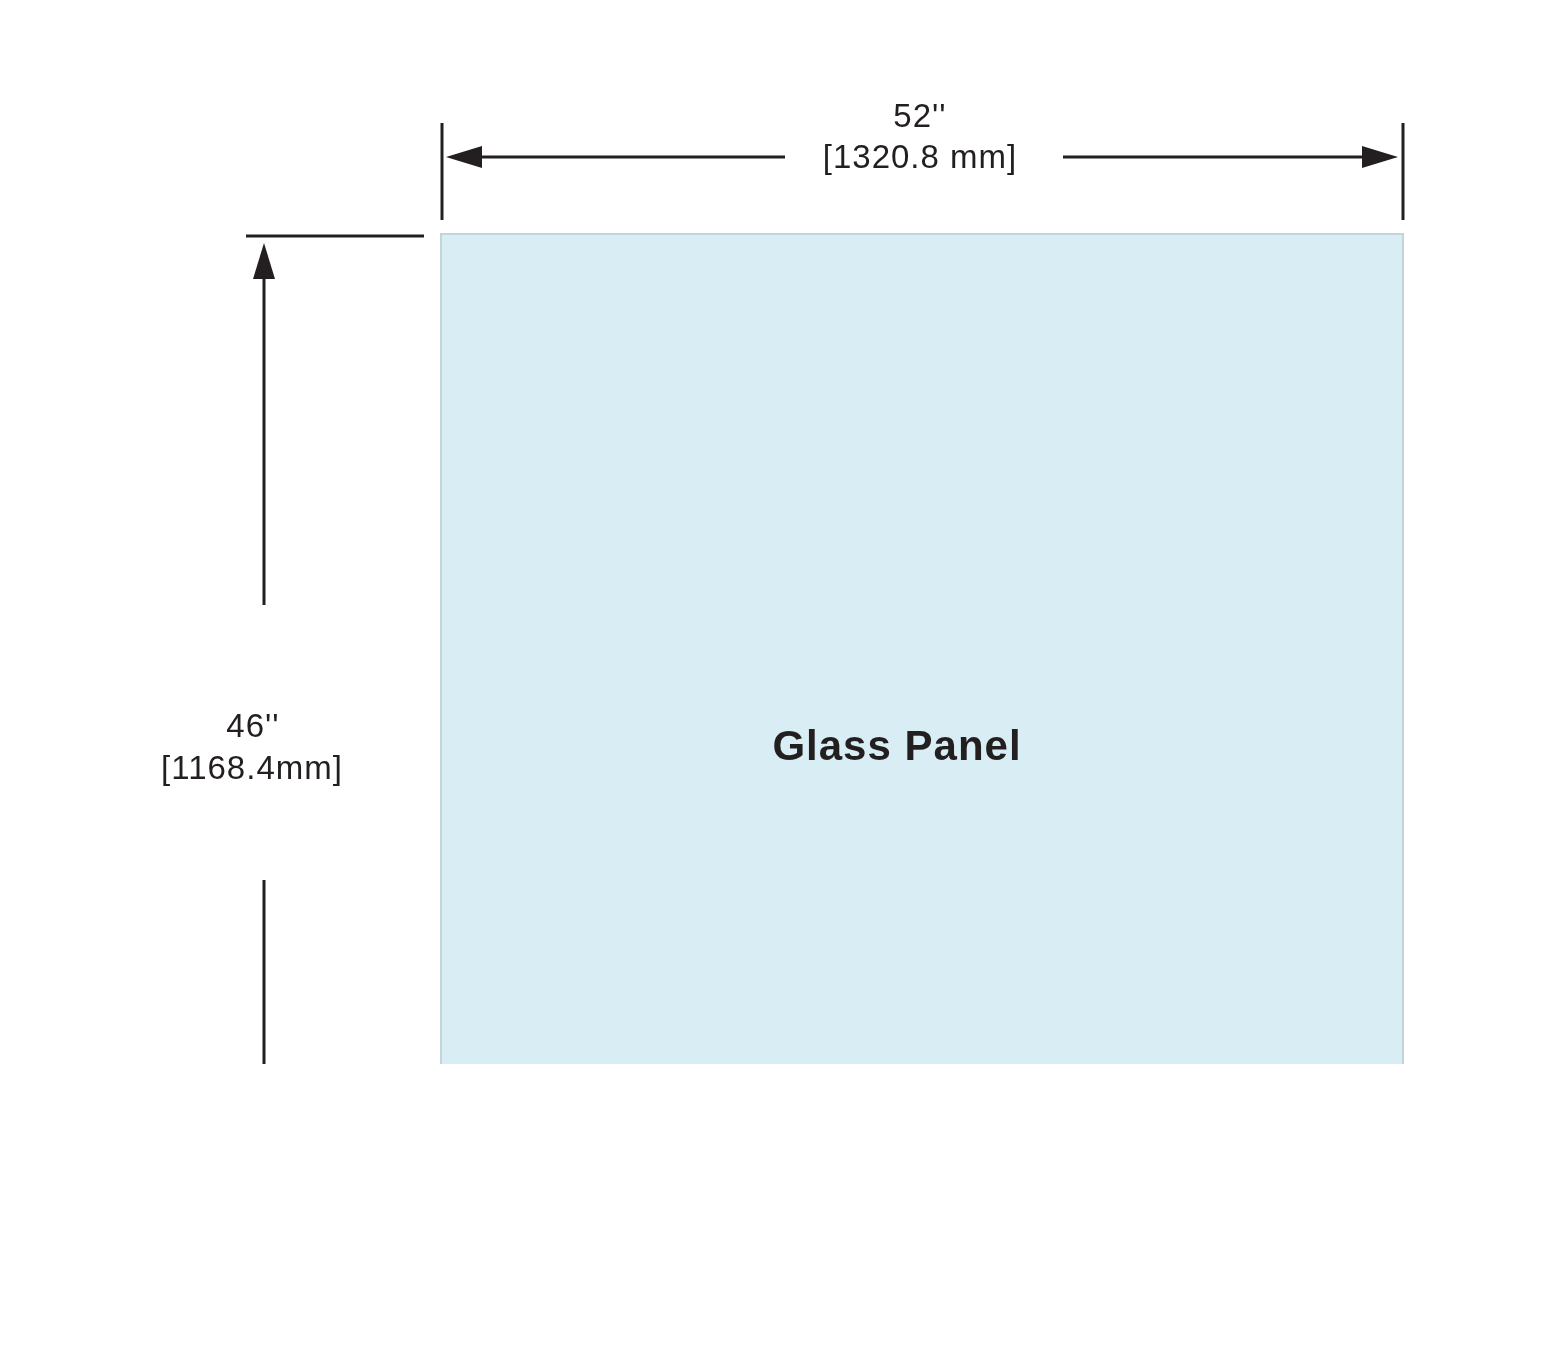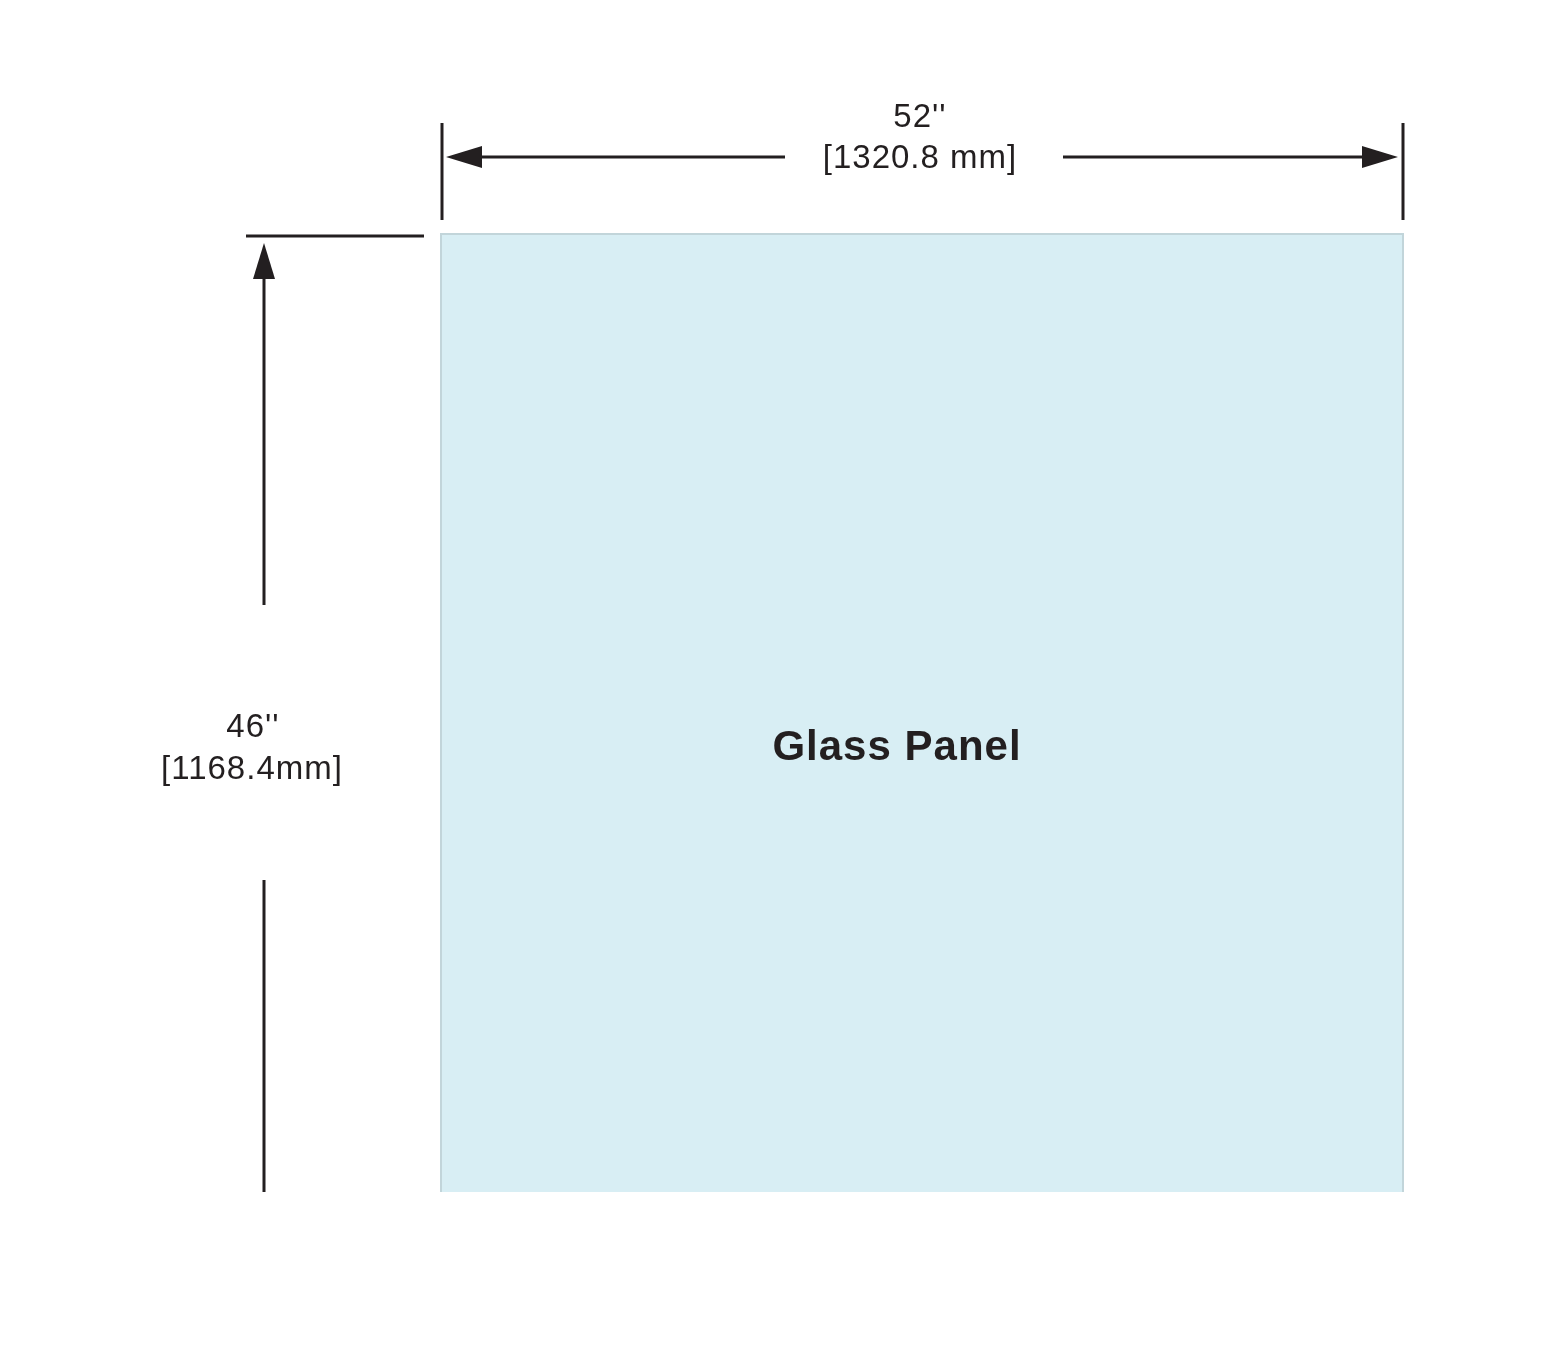--- a/index.html
+++ b/index.html
@@ -3,21 +3,21 @@
 <meta charset="utf-8">
 <style>
   html, body {
     margin: 0;
     padding: 0;
     background: #ffffff;
   }
   .canvas {
     position: relative;
     width: 1564px;
-    height: 1192px;
+    height: 1064px;
     background: #ffffff;
     font-family: "Liberation Sans", sans-serif;
   }
   svg {
     display: block;
   }
   .dim-line {
     stroke-width: 3;
     fill: none;
   }

